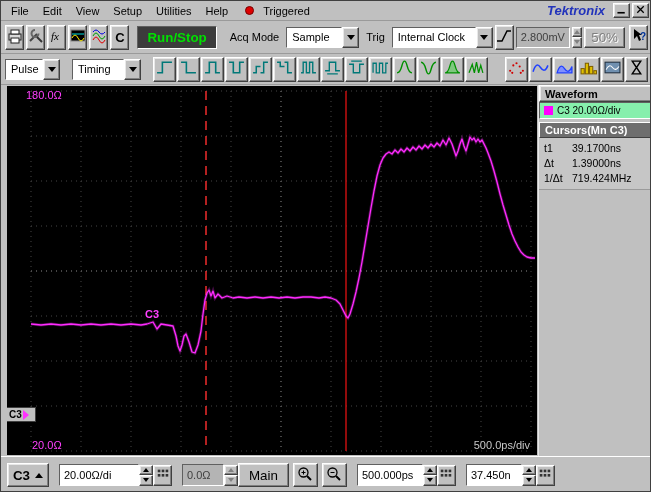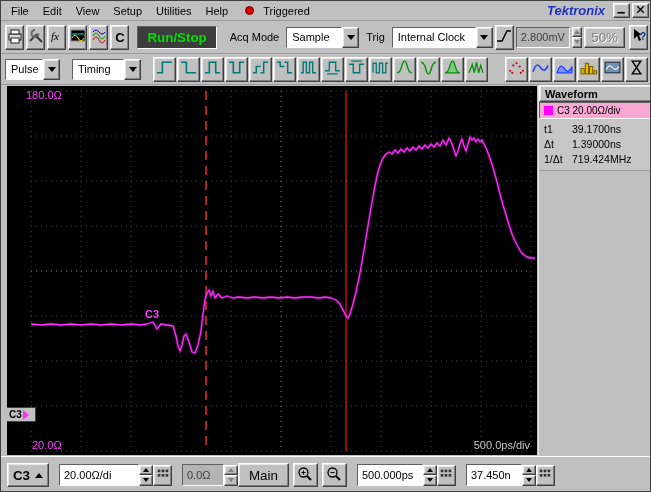--- a/index.html
+++ b/index.html
@@ -65,21 +65,21 @@
   .tb-readout{position:absolute;right:7px;bottom:4px;color:#c8c8c8}
   .trace-label{position:absolute;left:138px;top:222px;color:#ff40ff;font-weight:bold}
   .c3chip{position:absolute;left:-2px;top:321px;height:15px;background:#c0c0c0;border:1px solid #404040;
           display:flex;align-items:center;padding:0 1px 0 3px;font-size:10px;font-weight:bold}
   .c3chip .chip-arr{width:0;height:0;border:5px solid transparent;border-left:6px solid #ff30ff;margin-left:1px}
 
   
   .sidebar{position:absolute;left:537px;top:0;width:114px;height:371px;background:#c0c0c0;
            border-left:1px solid #e8e8e8}
   .sb-header{height:17px;display:flex;align-items:center;padding-left:5px;font-weight:bold}
-  .sb-row{height:17px;background:#f9a8d4;border:1px solid;border-color:#606060 #fff #fff #606060;
+  .sb-row{height:17px;background:#86efac;border:1px solid;border-color:#606060 #fff #fff #606060;
           display:flex;align-items:center;gap:4px;padding-left:4px}
   .swatch{width:9px;height:9px;flex:0 0 auto}
   .sb-ch{font-size:10px;white-space:nowrap}
   .cur-header{height:16px;margin-top:3px;background:#6e6e6e;color:#fff;font-weight:bold;
               display:flex;align-items:center;padding-left:5px;border:1px solid;border-color:#fff #404040 #404040 #fff}
   .readouts{background:#c6c6c6;padding:2px 0 4px 0;border-bottom:1px solid #9a9a9a}
   .ro-row{display:flex;height:15px;align-items:center;padding-left:5px;font-size:10.5px}
   .ro-label{width:28px;flex:0 0 auto}
 
   
@@ -372,20 +372,21 @@
         <i class="chip-arr"></i>
       </span>
     </div>
 
     <div class="sidebar">
       <div class="sb-header raised">Waveform</div>
       <div class="sb-row">
         <span class="swatch" style="background: rgb(255, 0, 255);"></span>
         <span class="sb-ch">C3 20.00Ω/div</span>
       </div>
+      <div class="cur-header">Cursors(Mn C3)</div>
       <div class="readouts">
           <div class="ro-row">
             <span class="ro-label">t1</span>
             <span class="ro-value">39.1700ns</span>
           </div>
           <div class="ro-row">
             <span class="ro-label">Δt</span>
             <span class="ro-value">1.39000ns</span>
           </div>
           <div class="ro-row">

